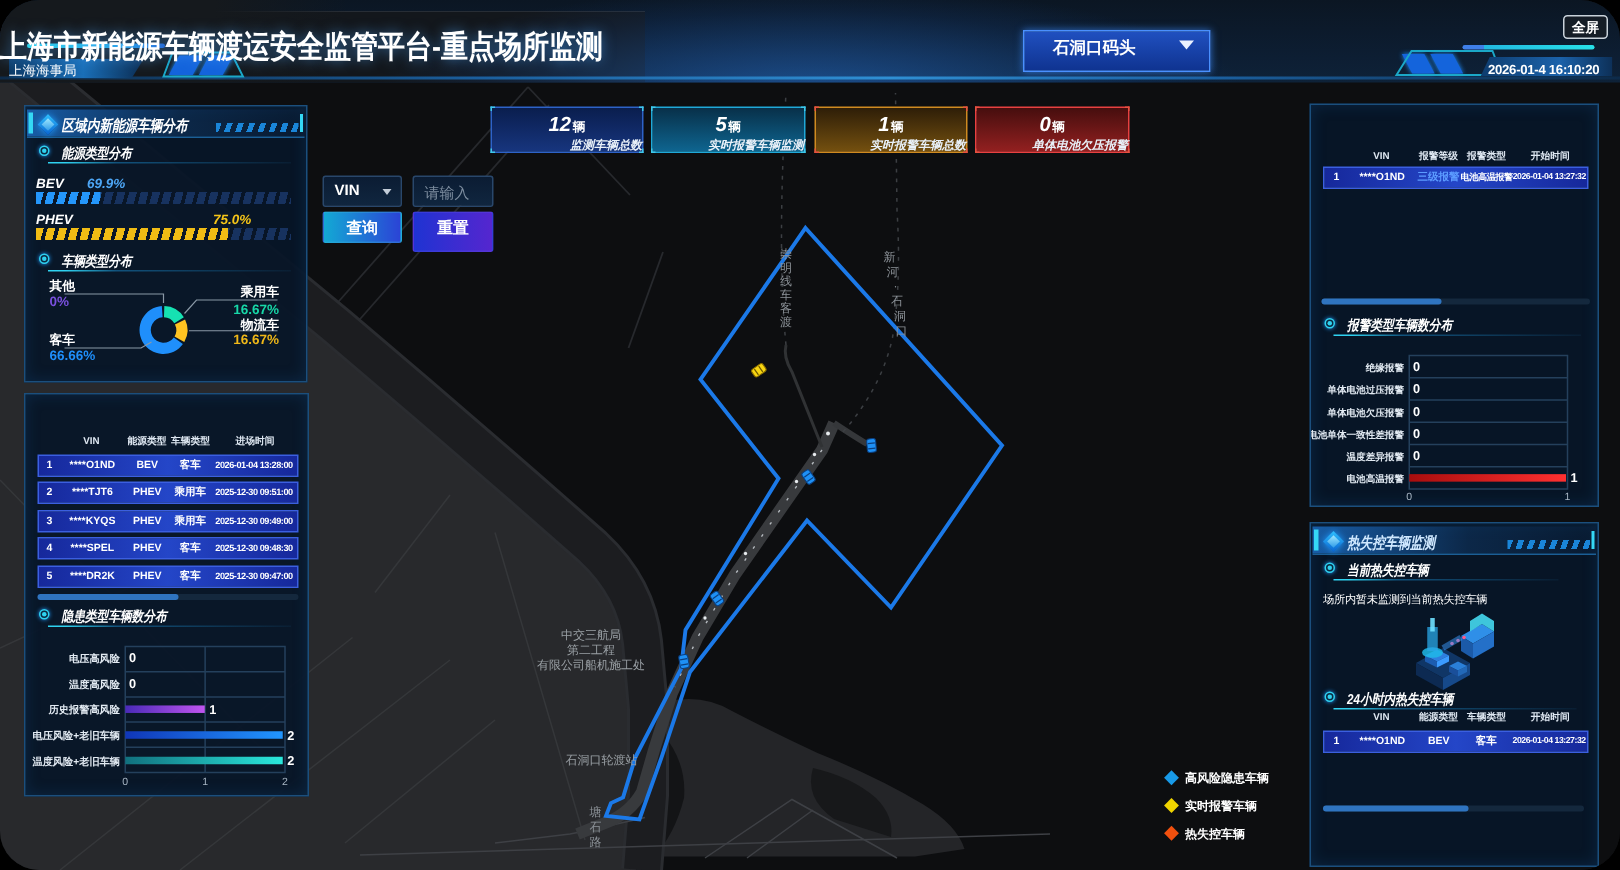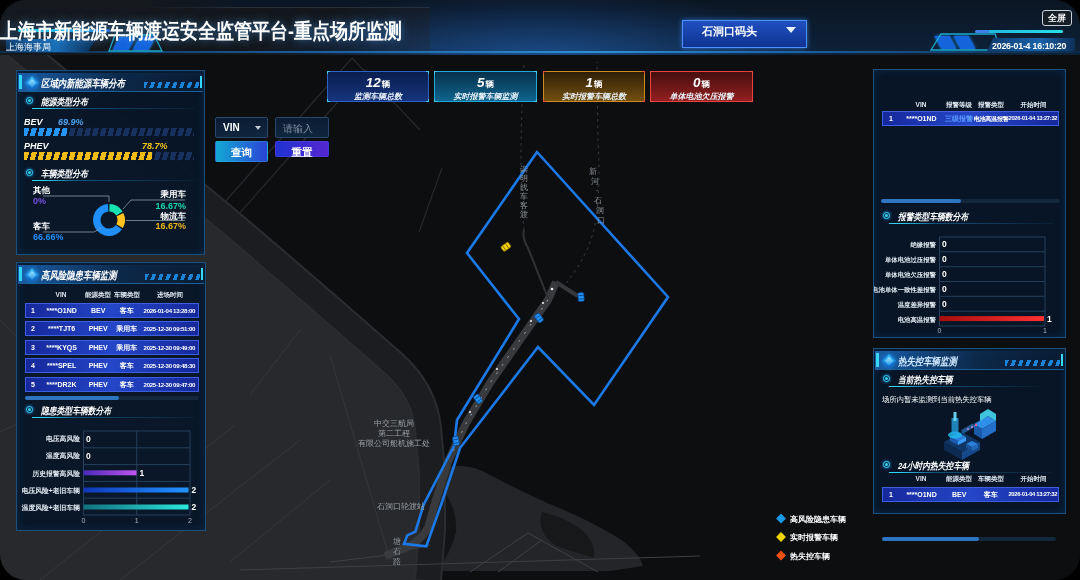--- a/index.html
+++ b/index.html
@@ -24,21 +24,21 @@
 .trow{position:absolute;height:15px;line-height:15px;background:linear-gradient(90deg,#16289b,#2446c8 50%,#16289b);border:1px solid #3b5fe0;display:flex;align-items:center;font-size:7px;font-weight:bold;white-space:nowrap}
 .trow .tm{font-size:6.1px;letter-spacing:-.3px}
 .thead{position:absolute;display:flex;line-height:10px;font-size:6.5px;font-weight:bold;color:#dfe8f2;white-space:nowrap}
 .thead span{overflow:visible}
 
 .sbar{position:absolute;height:4px;background:#14283d;border-radius:2px}
 .sbar i{position:absolute;left:0;top:0;bottom:0;background:#2f74c0;border-radius:2px}
 
 .card .num{position:absolute;left:0;right:0;top:4px;text-align:center;font-size:13.5px;font-weight:bold;font-style:italic;line-height:14px}
 .card .num i{font-style:normal;font-size:8.5px;font-weight:bold;margin-left:1px}
-.card .lab{position:absolute;left:0;right:0;top:19px;text-align:center;font-size:8px;font-weight:bold;font-style:italic;color:#e8f0f8}
+.card .lab{position:absolute;left:0;right:0;top:19px;text-align:right;font-size:8px;font-weight:bold;font-style:italic;color:#e8f0f8}
 .card b{position:absolute;width:3px;height:3px}
 .card .c1{left:-1px;top:-1px;border-left:1.5px solid #3ec8ea;border-top:1.5px solid #3ec8ea}
 .card .c2{right:-1px;top:-1px;border-right:1.5px solid #3ec8ea;border-top:1.5px solid #3ec8ea}
 .card .c3{left:-1px;bottom:-1px;border-left:1.5px solid #3ec8ea;border-bottom:1.5px solid #3ec8ea}
 .card .c4{right:-1px;bottom:-1px;border-right:1.5px solid #3ec8ea;border-bottom:1.5px solid #3ec8ea}
 .card .r{border-color:#e85040}
 </style></head>
 <body>
 
 <div id="board">
@@ -257,21 +257,21 @@
     <span class="abs" style="left:7px;top:4px;font-size:10px;font-weight:bold">VIN</span>
     <span class="abs" style="right:6px;top:8px;width:0;height:0;border-left:3.5px solid transparent;border-right:3.5px solid transparent;border-top:4px solid #c3cdd8"></span>
   </div>
 
   <div class="abs" style="left:275px;top:117px;width:54px;height:21px;background:linear-gradient(180deg,#0b1c33,#10263f);border:1px solid #29476b;border-radius:2px">
     <span class="abs" style="left:7px;top:4px;font-size:10px;color:#7e8ea0">请输入</span>
   </div>
 
   <div class="abs" style="left:215px;top:141px;width:53px;height:21px;background:linear-gradient(90deg,#13a9d4,#2b43d6);border:1px solid rgba(60,180,220,.35);border-radius:2px;text-align:center;font-size:10.5px;font-weight:bold;line-height:20px">查询</div>
 
-  <div class="abs" style="left:275px;top:141px;width:54px;height:16px;background:linear-gradient(90deg,#1f33d2,#5526cf);border:1px solid rgba(90,80,230,.35);border-radius:2px;text-align:center;font-size:10.5px;font-weight:bold;line-height:20px">重置</div>
+  <div class="abs" style="left:275px;top:141px;width:54px;height:27px;background:linear-gradient(90deg,#1f33d2,#5526cf);border:1px solid rgba(90,80,230,.35);border-radius:2px;text-align:center;font-size:10.5px;font-weight:bold;line-height:20px">重置</div>
 </div>
 
 <div id="search" class="abs" style="left:0;top:0"></div>
 
 <div id="lp1" class="panel" style="left:16px;top:70px;width:189px;height:185px">
 
   <div class="ph">
         <i class="bar"></i>
         <i class="dia"></i>
         <span class="t">区域内新能源车辆分布</span>
@@ -286,21 +286,21 @@
       </div>
 
   <div class="abs" style="left:7px;top:46px;font-size:9px;font-weight:bold;font-style:italic">BEV</div>
   <div class="abs" style="left:41px;top:46px;font-size:9px;font-weight:bold;font-style:italic;color:#4da6f5">69.9%</div>
 
   <div class="abs" style="left:7px;top:57px;width:170px;height:8px;background:repeating-linear-gradient(105deg,#17325f 0 5px,rgba(10,20,40,.2) 5px 7.5px)">
     <div class="abs" style="left:0;top:0;height:8px;width:43px;background:repeating-linear-gradient(105deg,#2496fa 0 5px,rgba(10,20,40,.2) 5px 7.5px)"></div>
   </div>
 
   <div class="abs" style="left:7px;top:70px;font-size:9px;font-weight:bold;font-style:italic">PHEV</div>
-  <div class="abs" style="left:125px;top:70px;font-size:9px;font-weight:bold;font-style:italic;color:#f5c518">78.7%</div>
+  <div class="abs" style="left:125px;top:70px;font-size:9px;font-weight:bold;font-style:italic;color:#f5c518">75.0%</div>
 
   <div class="abs" style="left:7px;top:81px;width:170px;height:8px;background:repeating-linear-gradient(105deg,#17325f 0 5px,rgba(10,20,40,.2) 5px 7.5px)">
     <div class="abs" style="left:0;top:0;height:8px;width:128px;background:repeating-linear-gradient(105deg,#f0bc14 0 5px,rgba(10,20,40,.2) 5px 7.5px)"></div>
   </div>
 
   <div class="sub" style="left:7px;top:97px;width:175px">
         <i class="ring"></i>
         <span class="st">车辆类型分布</span>
         <i class="ul" style="width:162px"></i>
       </div>
@@ -319,27 +319,20 @@
     <text x="161" y="23" fill="#17d8a8" font-size="9" font-weight="bold" text-anchor="end">16.67%</text>
     <text x="161" y="33" fill="#fff" font-size="8.5" font-weight="bold" text-anchor="end">物流车</text>
     <text x="161" y="43" fill="#f0b818" font-size="9" font-weight="bold" text-anchor="end">16.67%</text>
     <text x="8" y="43" fill="#fff" font-size="8.5" font-weight="bold">客车</text>
     <text x="8" y="54" fill="#1f8ffb" font-size="9" font-weight="bold">66.66%</text>
   </svg>
 </div>
 
 <div id="lp2" class="panel" style="left:16px;top:262px;width:190px;height:269px">
 
-  <div class="ph">
-        <i class="bar"></i>
-        <i class="dia"></i>
-        <span class="t">高风险隐患车辆监测</span>
-        <i class="stripes"></i>
-        <i class="rt"></i>
-      </div>
 
   <div class="thead" style="left:8px;top:27px;width:174px">
         <span style="width:14px"></span>
         <span style="width:44px;text-align:center">VIN</span>
         <span style="width:30px;text-align:center">能源类型</span>
         <span style="width:28px;text-align:center">车辆类型</span>
         <span style="width:58px;text-align:center">进场时间</span>
       </div>
 
   <div class="trow" style="left:8px;top:39.5px;width:174px">
@@ -501,21 +494,21 @@
           <text x="68" y="76.8">0</text>
           <text x="173" y="91.6">1</text>
     </g>
     <g font-size="7" fill="#a8b6c4" text-anchor="middle">
       <text x="65.5" y="103">0</text>
           <text x="171" y="103">1</text>
     </g>
   </svg>
 </div>
 
-<div id="rp2" class="panel" style="left:873px;top:348px;width:193px;height:166px">
+<div id="rp2" class="panel" style="left:873px;top:348px;width:193px;height:230px">
 
   <div class="ph">
         <i class="bar"></i>
         <i class="dia"></i>
         <span class="t" style="color:#cfe8ff">热失控车辆监测</span>
         <i class="stripes"></i>
         <i class="rt"></i>
       </div>
 
   <div class="sub" style="left:7px;top:25px;width:178px">

